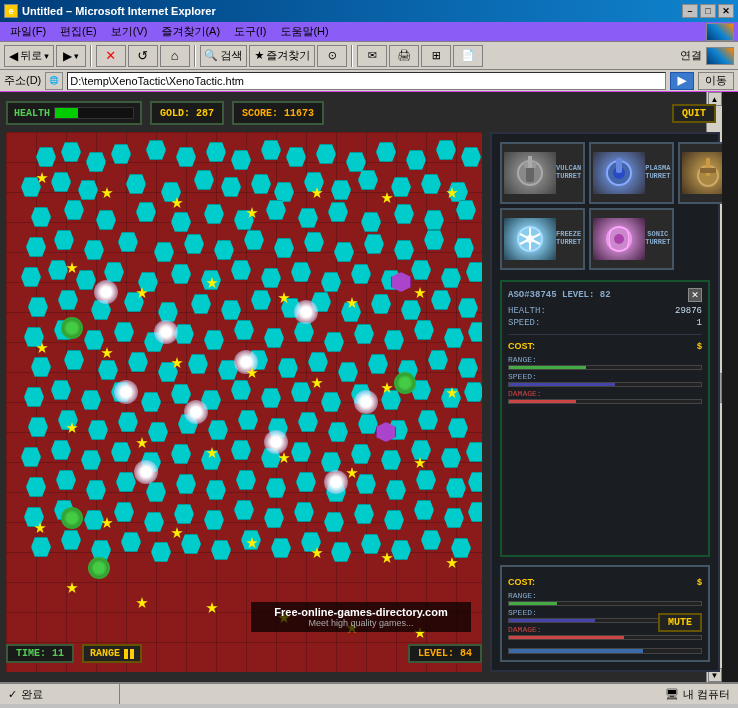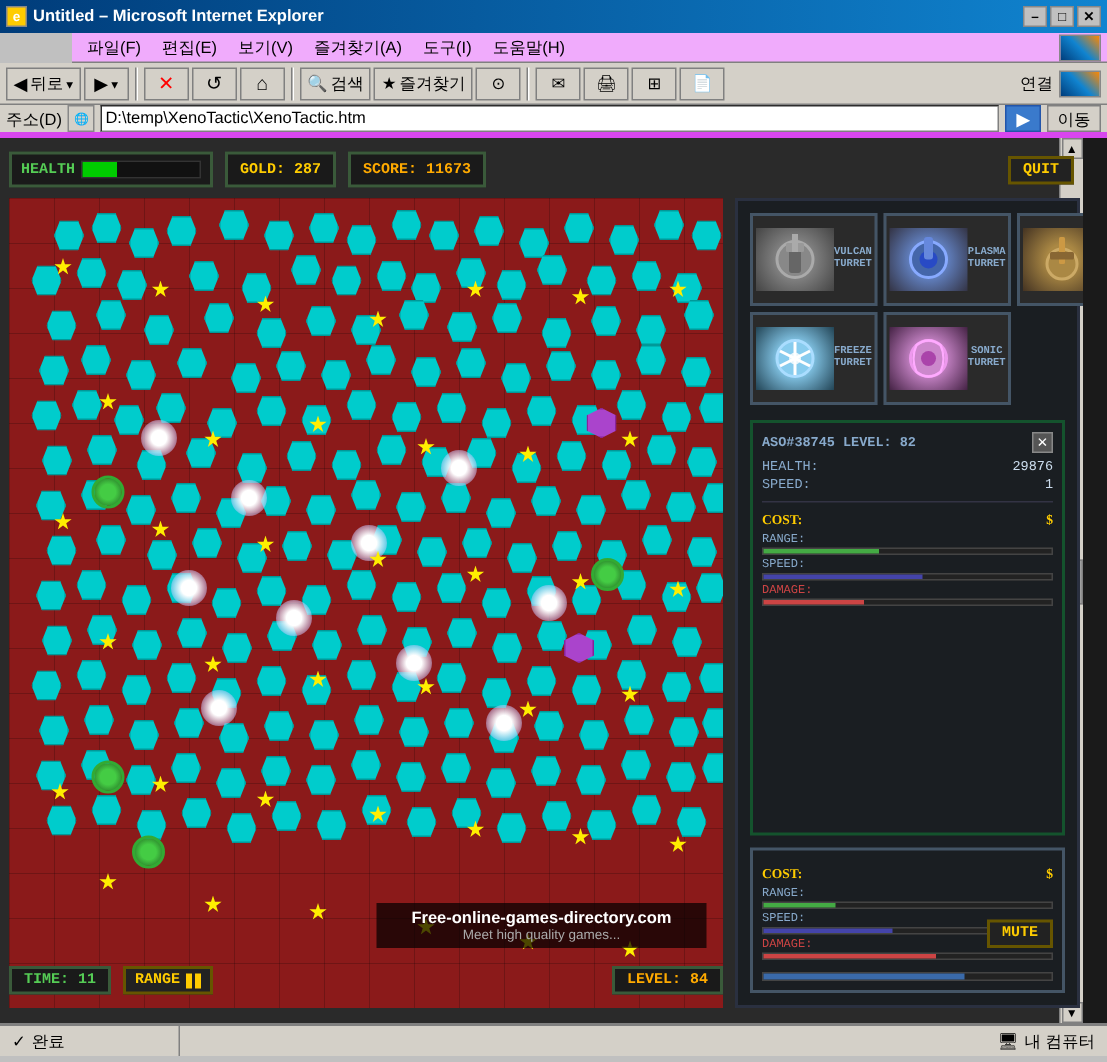--- a/index.html
+++ b/index.html
@@ -23,28 +23,27 @@
     .title-bar-buttons { display: flex; gap: 2px; }
     .tb-btn {
       width: 16px; height: 14px; background: #c0c0c0; border: 1px solid #888;
       font-size: 9px; display: flex; align-items: center; justify-content: center;
       cursor: pointer; color: black; font-weight: bold;
     }
 
     
     .menu-bar {
       height: 20px;
-      background: #f0abfc;
+      background: #8b5cf6;
       display: flex;
       align-items: center;
       padding: 0 4px;
       gap: 2px;
       border-bottom: 1px solid #808080;
       font-size: 11px;
-      margin-left: 48px;
     }
     .menu-item {
       padding: 1px 6px;
       cursor: pointer;
       color: black;
     }
 
     
     .toolbar {
       height: 28px;
@@ -67,21 +66,21 @@
     .toolbar-right { margin-left: auto; display: flex; align-items: center; gap: 4px; font-size: 11px; }
 
     
     .address-bar {
       height: 22px;
       background: #d4d0c8;
       display: flex;
       align-items: center;
       padding: 1px 4px;
       gap: 4px;
-      border-bottom: 4px solid #d946ef;
+      border-bottom: 1px solid #d946ef;
       font-size: 11px;
     }
     .address-label { font-size: 11px; white-space: nowrap; }
     .address-input {
       flex: 1;
       height: 18px;
       border: 1px inset #808080;
       background: white;
       font-size: 11px;
       padding: 0 2px;
@@ -301,21 +300,21 @@
     }
     .info-row {
       display: flex; justify-content: space-between;
       font-size: 9px; font-family: 'Courier New', monospace;
       margin: 2px 0;
     }
     .info-key { color: #88aacc; text-align: right; }
     .info-val { color: #ccddee; }
     .info-cost-row {
       display: flex; justify-content: space-between; align-items: center;
-      font-size: 9px; font-family: Liberation Serif, serif;
+      font-size: 9px; font-family: Liberation Sans, sans-serif;
       color: #ffcc00; font-weight: bold; margin: 4px 0; text-align: center;
     }
     .info-bar-row {
       margin: 2px 0;
       font-size: 8px; font-family: 'Courier New', monospace; color: #88aacc;
     }
     .info-bar-bg {
       height: 5px; background: #222; border: 1px solid #444; margin-top: 1px;
     }
     .info-bar-fill { height: 100%; }

